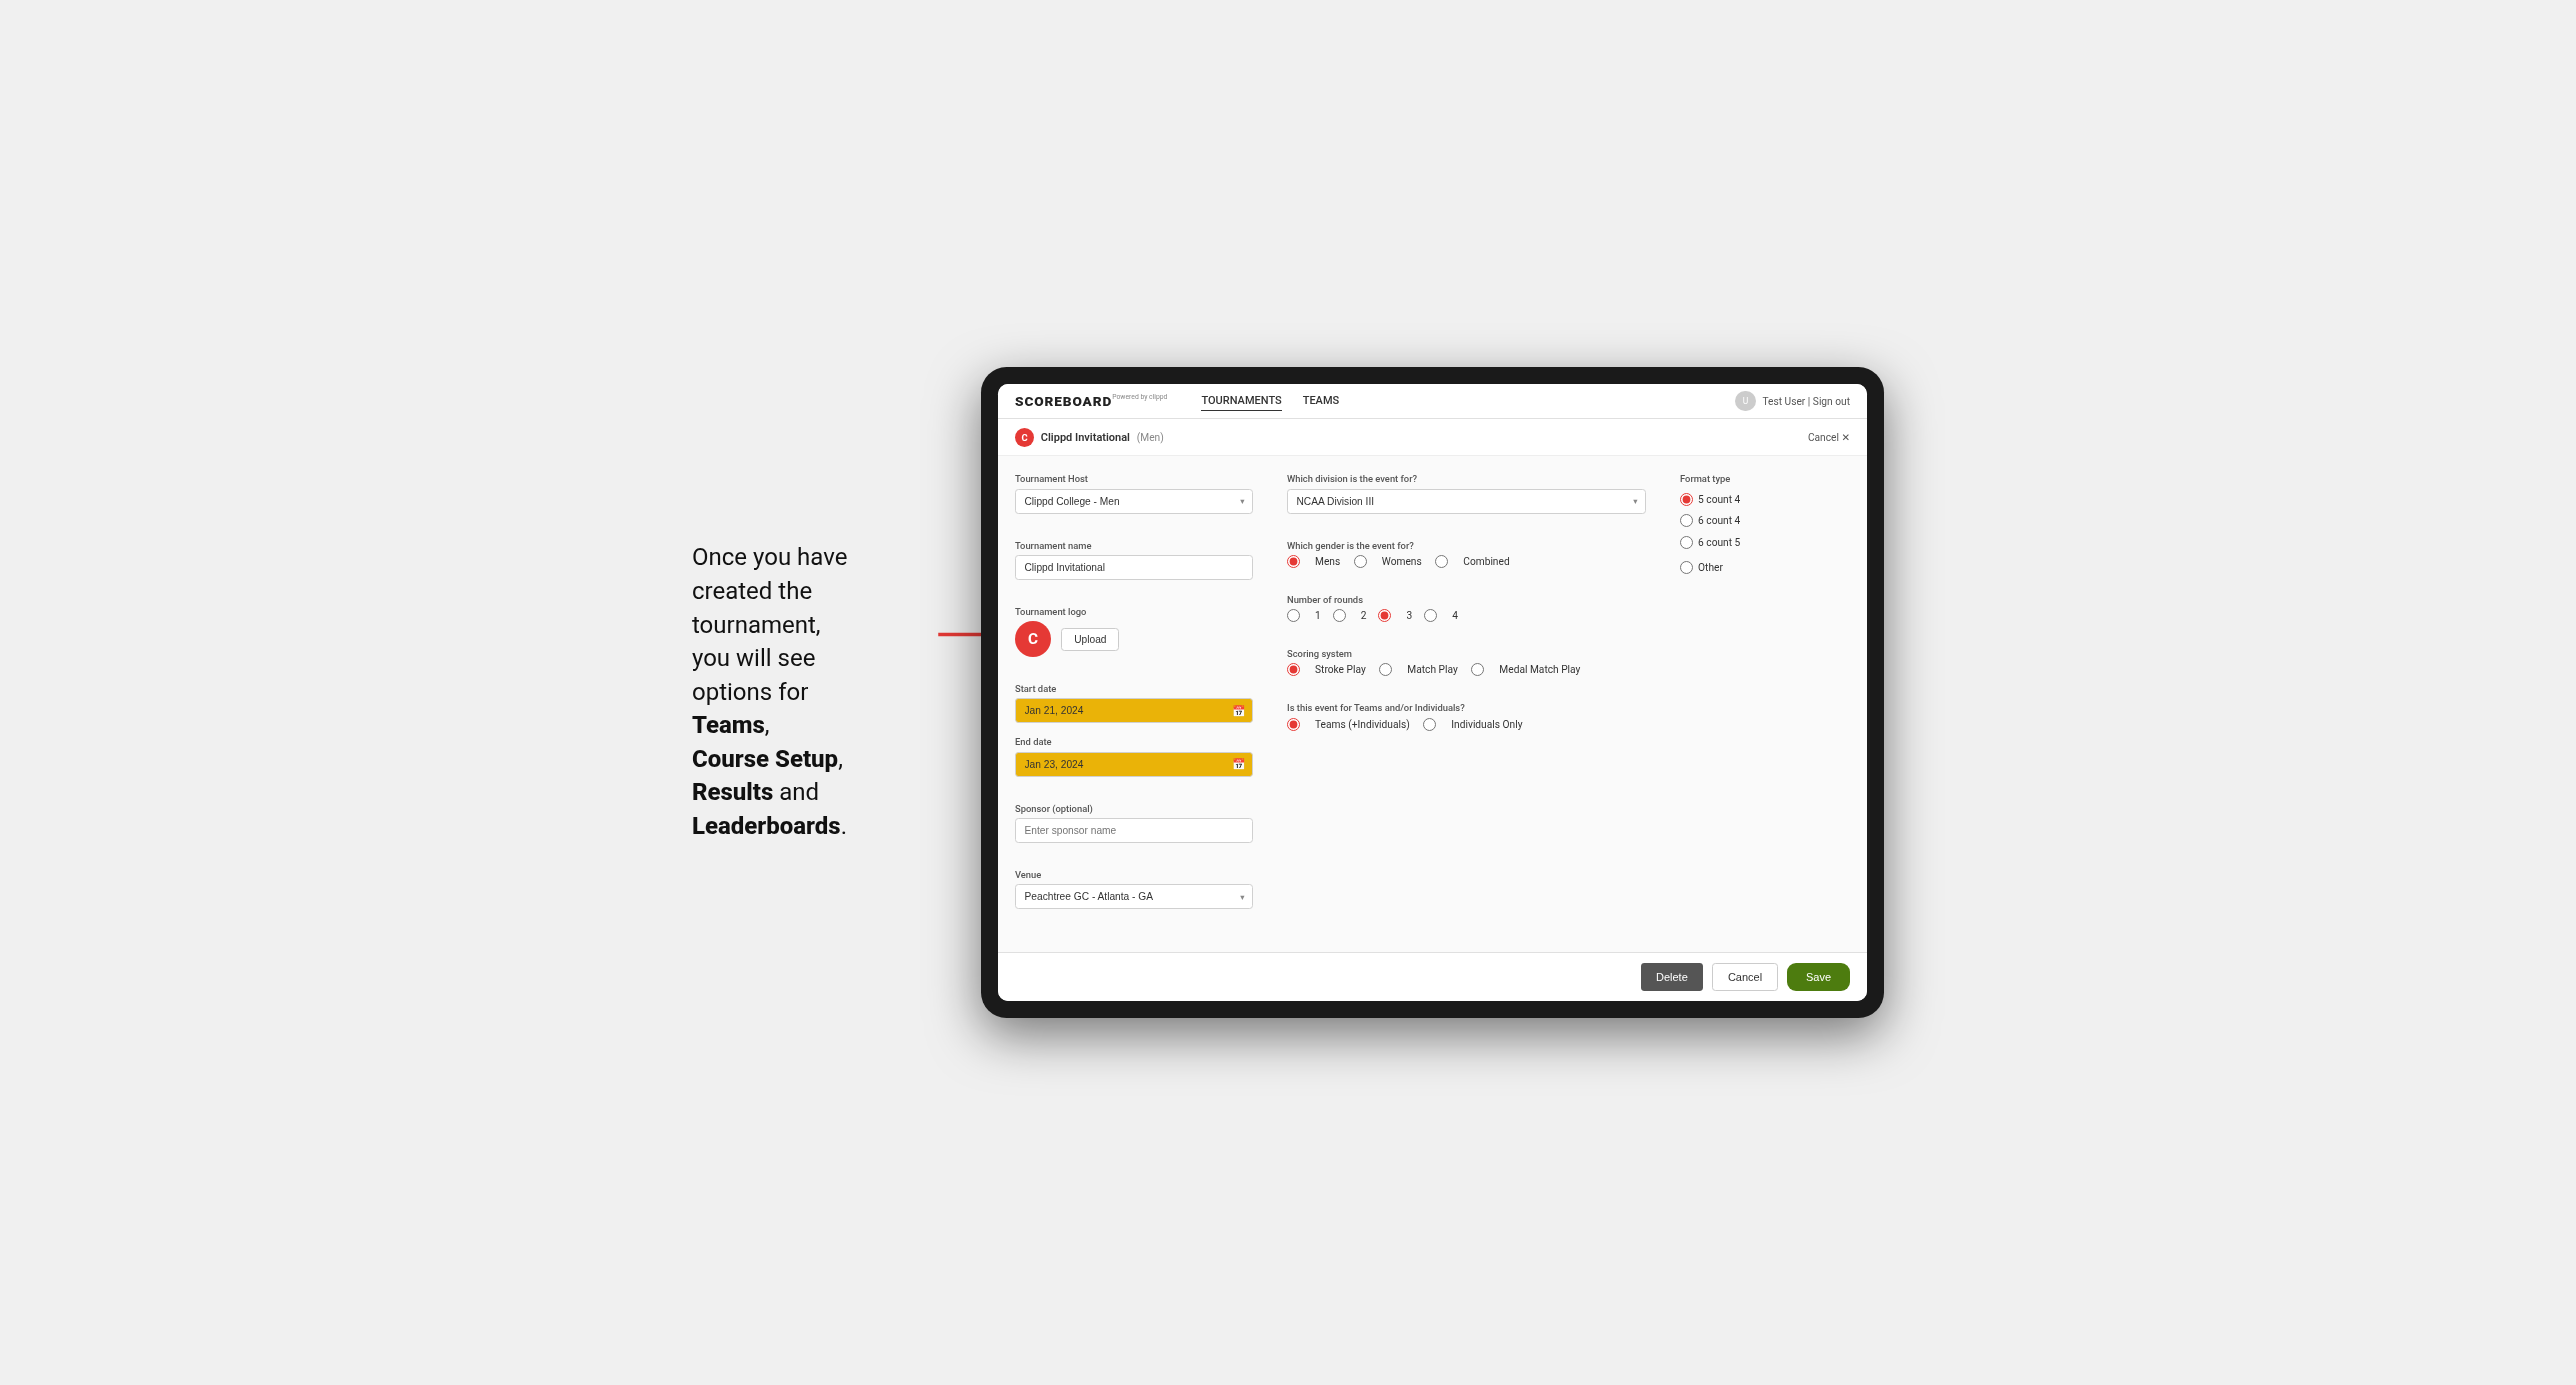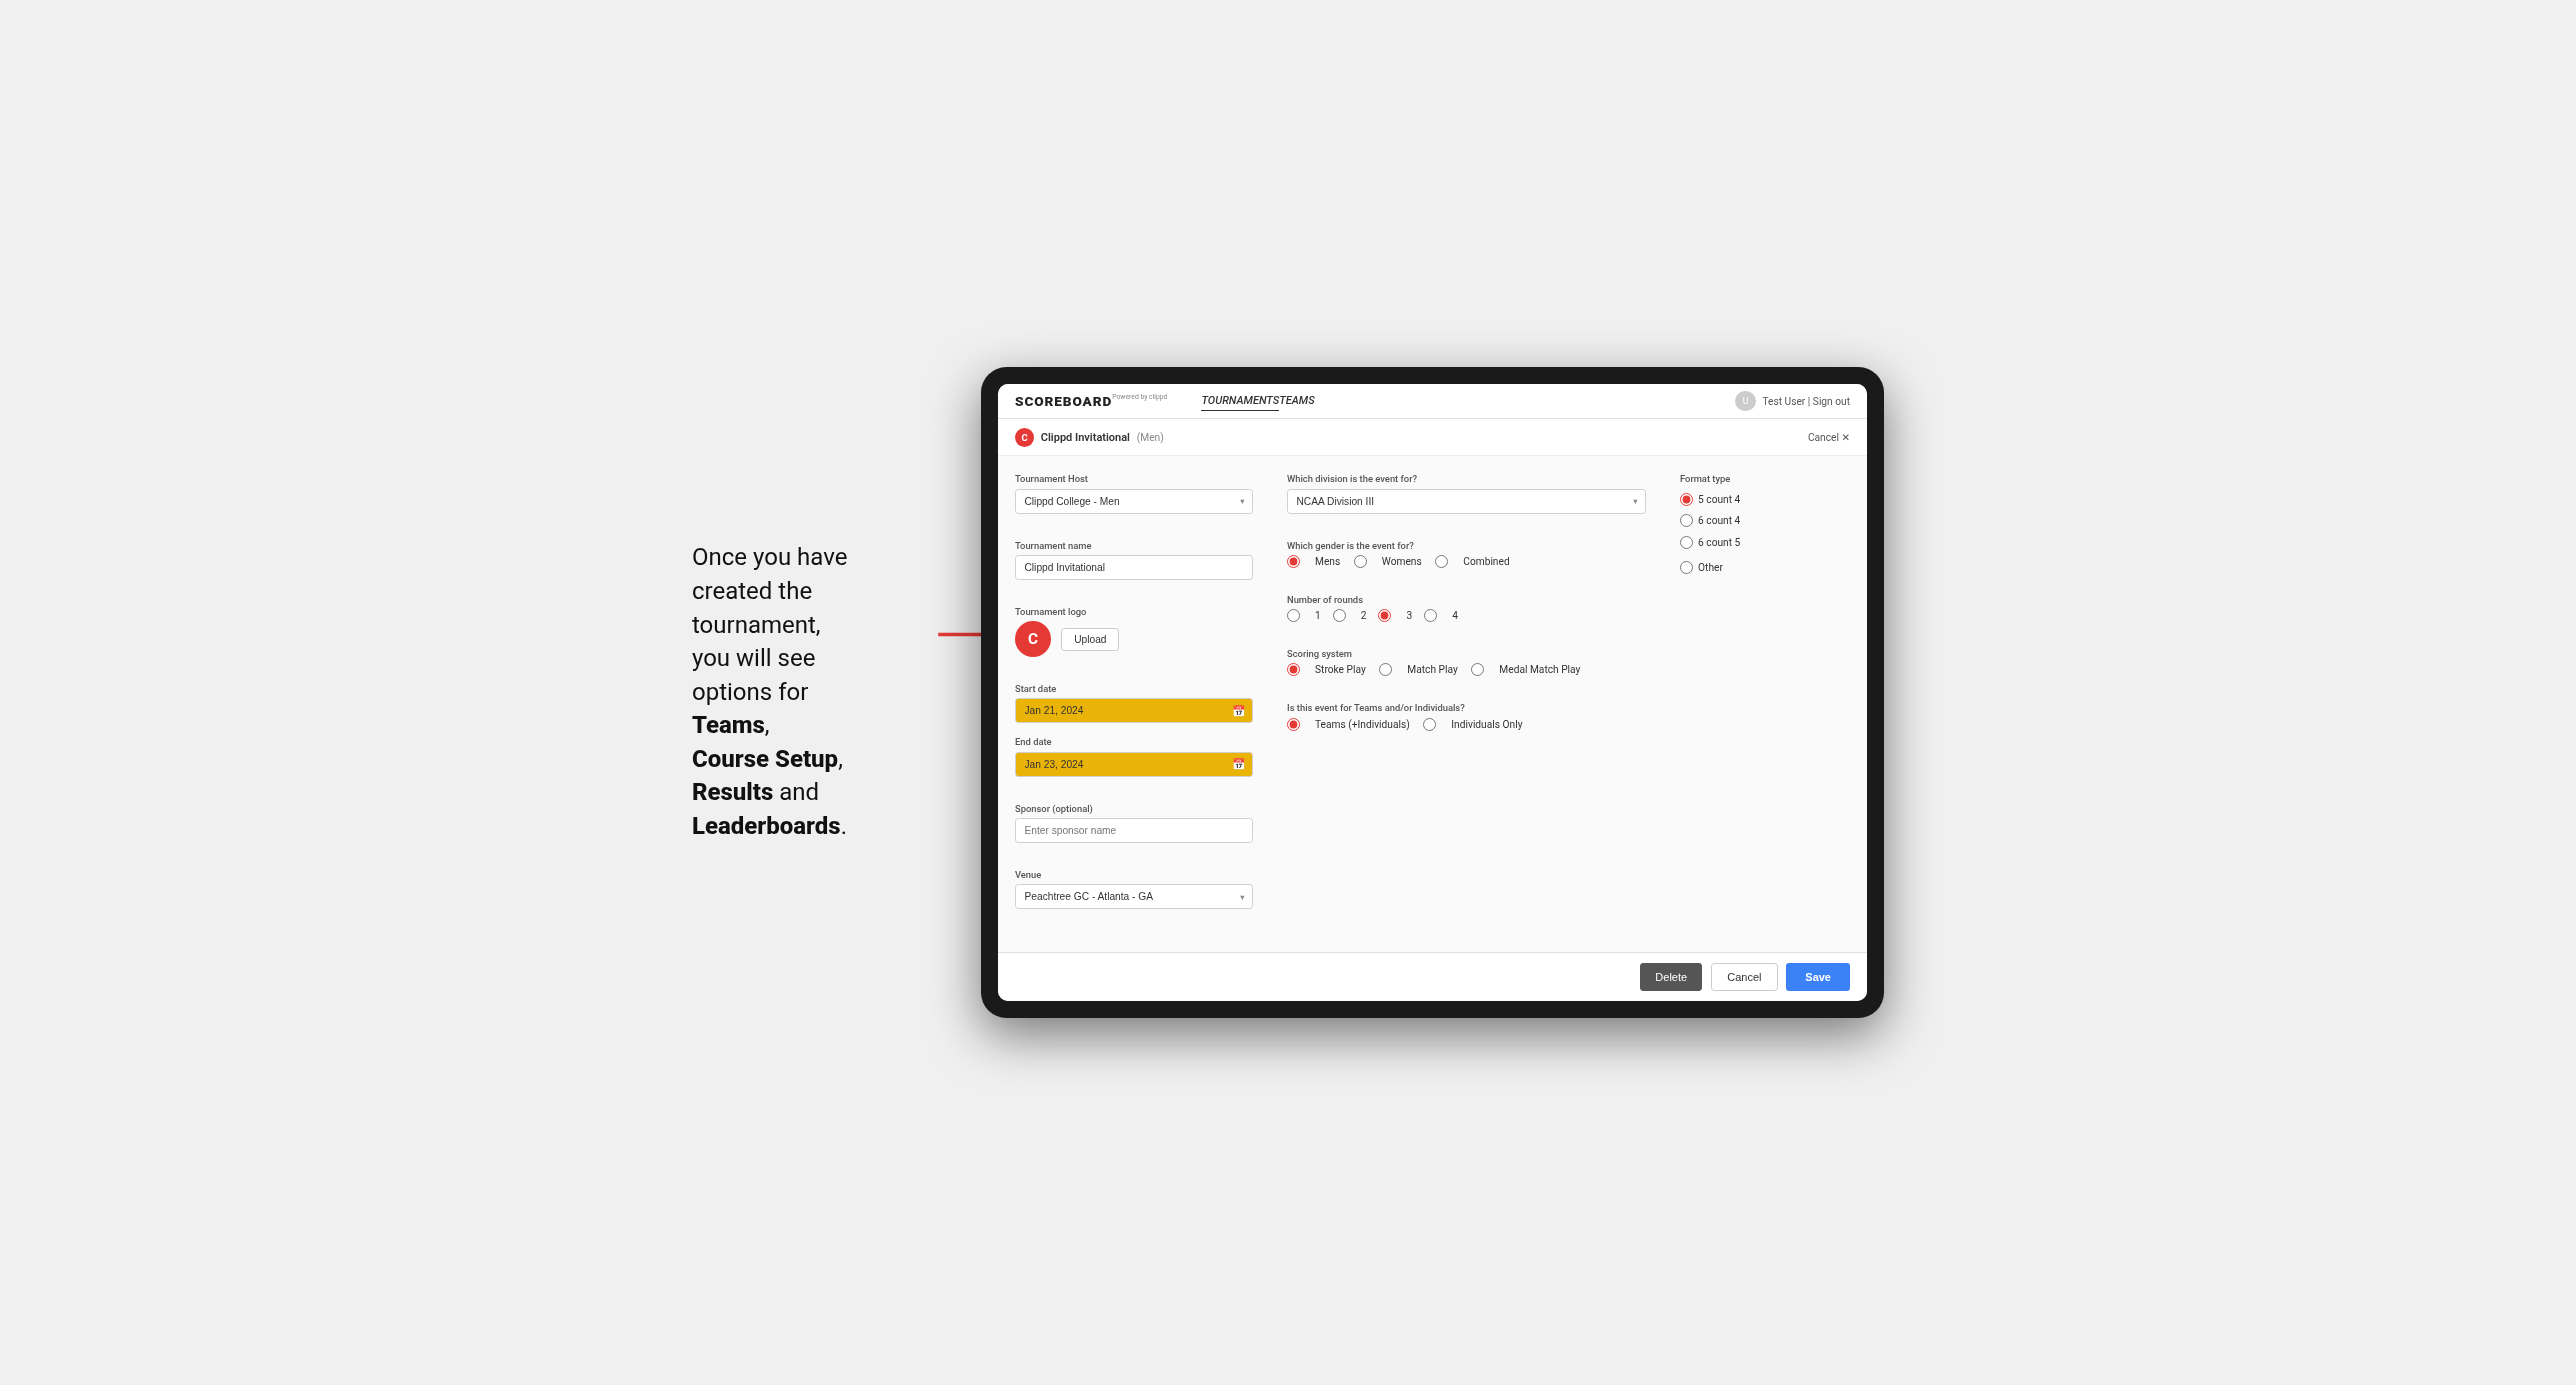--- a/index.html
+++ b/index.html
@@ -71,22 +71,22 @@
       color: #222;
     }
 
     .logo-sub {
       font-size: 6.8px;
       color: #888;
     }
 
     .nav-links {
       display: flex;
+      gap: 21px;
       flex: 1;
-      font-style: italic;
     }
 
     .nav-link {
       font-size: 11px;
       color: #333;
       cursor: pointer;
       padding: 3.4px 0;
       text-decoration: none;
       font-weight: 500;
     }
@@ -387,28 +387,28 @@
       background: #fff;
       color: #333;
       border: 0.9px solid #ccc;
       border-radius: 3.4px;
       padding: 6.8px 15.3px;
       font-size: 11px;
       cursor: pointer;
     }
 
     .btn-save {
-      background: #3b82f6;
+      background: #4d7c0f;
       color: #fff;
       border: none;
-      border-radius: 3px;
+      border-radius: 9px;
       padding: 6.8px 19px;
       font-size: 11px;
       cursor: pointer;
-      font-weight: 700;
+      font-weight: 400;
     }
 
     
     .arrow-svg {
       position: absolute;
       right: -68px;
       top: 68px;
     }
 
     .section-title {

